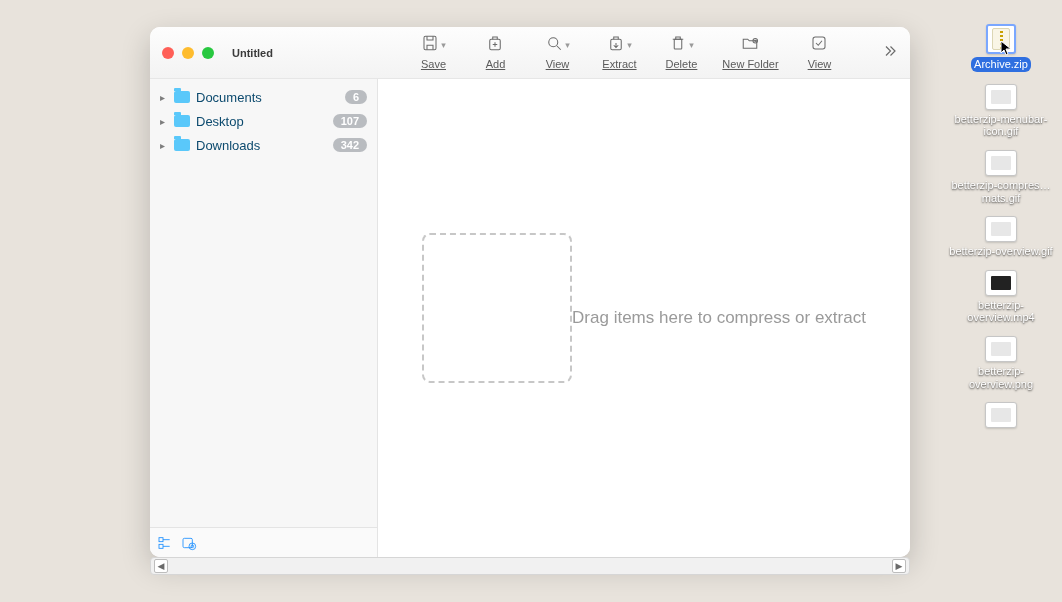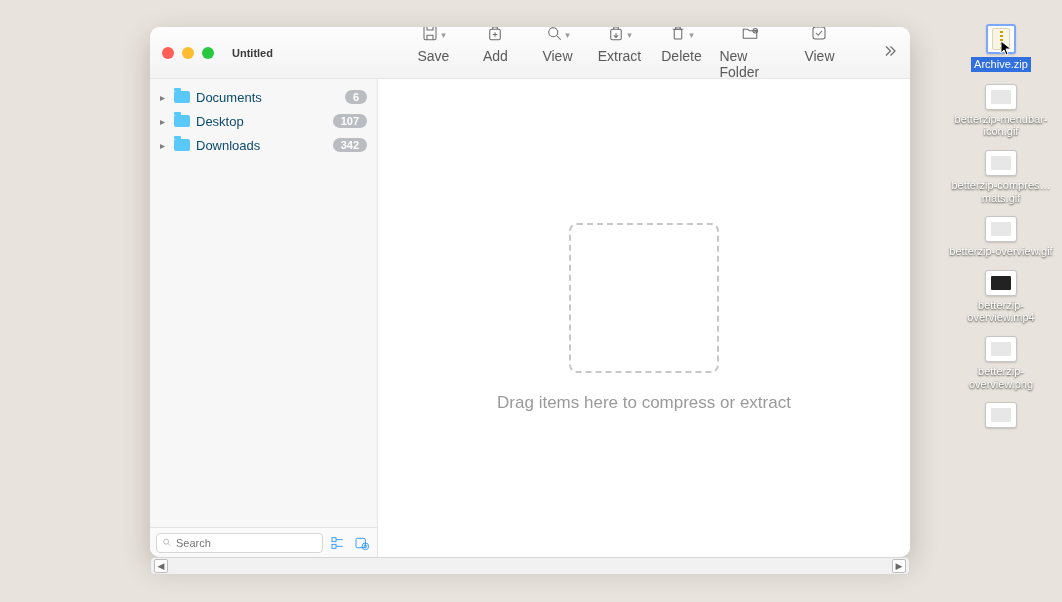--- a/index.html
+++ b/index.html
@@ -13,21 +13,21 @@
   .traffic { display: flex; gap: 8px; margin-right: 18px; }
   .traffic .dot { width: 12px; height: 12px; border-radius: 50%; }
   .dot.close { background: #ff5f57; }
   .dot.min { background: #febc2e; }
   .dot.max { background: #28c840; }
   .title { font-size: 11px; font-weight: 700; color: #3a3a3a; margin-right: auto; }
 
   .toolbar { display: flex; align-items: flex-start; gap: 14px; margin-left: 100px; }
   .tool { display: flex; flex-direction: column; align-items: center; width: 48px; cursor: pointer; color: #6b6b6b; }
   .tool .ico { height: 20px; display: flex; align-items: center; justify-content: center; margin-bottom: 3px; }
-  .tool .lbl { font-size: 14px; color: #5a5a5a; }
+  .tool .lbl { font-size: 11px; color: #5a5a5a; text-decoration: underline; }
   .tool svg { width: 18px; height: 18px; stroke: #6b6b6b; stroke-width: 1.4; fill: none; }
   .chev { margin-left: 2px; font-size: 9px; color: #9a9a9a; }
   .overflow { margin-left: auto; color: #6b6b6b; cursor: pointer; }
   .overflow svg { width: 18px; height: 18px; stroke: #6b6b6b; stroke-width: 1.6; fill: none; }
 
   
   .body { flex: 1; display: flex; min-height: 0; }
   .sidebar { width: 228px; background: #f7f7f7; border-right: 1px solid #e4e4e4; display: flex; flex-direction: column; }
   .sidebar-list { flex: 1; padding: 6px 4px; }
   .srow { display: flex; align-items: center; height: 24px; padding: 0 6px; cursor: pointer; border-radius: 4px; }
@@ -38,38 +38,38 @@
   .srow .badge { background: #b9bcc0; color: #fff; font-size: 11px; font-weight: 600; padding: 1px 8px; border-radius: 9px; }
 
   .sidebar-footer { height: 30px; border-top: 1px solid #e4e4e4; display: flex; align-items: center; padding: 0 6px; gap: 6px; background:#fafafa; }
   .search { flex: 1; display: flex; align-items: center; background: #fff; border: 1px solid #d6d6d6; border-radius: 4px; height: 20px; padding: 0 5px; }
   .search svg { width: 11px; height: 11px; stroke: #9a9a9a; stroke-width: 1.6; fill:none; margin-right: 4px; }
   .search input { border: none; outline: none; font-size: 11px; width: 100%; color:#666; background: transparent; }
   .sbtn { width: 18px; height: 18px; display:flex; align-items:center; justify-content:center; }
   .sbtn svg { width:16px; height:16px; stroke:#1e90ff; stroke-width:1.3; fill:none; }
 
   
-  .main { flex: 1; background: #fff; display: flex; flex-direction: column; align-items: center; justify-content: center; }
+  .main { flex: 1; background: #fff; display: flex; flex-direction: row; align-items: center; justify-content: center; }
   .dropzone { width: 150px; height: 150px; border: 2px dashed #c7c7c7; border-radius: 8px; margin-bottom: 20px; }
   .droptext { font-size: 17px; color: #9a9a9a; }
 
   
   .scrollbar { position:absolute; left:150px; right: calc(1062px - 150px - 760px); top: 557px; height:18px; background:#f1f1f1; border:1px solid #d6d6d6; border-radius:4px; display:flex; align-items:center; justify-content:space-between; padding:0 3px; }
   .scrollbtn { width:14px; height:14px; border:1px solid #bdbdbd; border-radius:2px; display:flex; align-items:center; justify-content:center; font-size:9px; color:#6a6a6a; background:#fff; cursor:pointer; }
 
   
   .desktop { position:absolute; right:6px; top:24px; width:110px; display:flex; flex-direction:column; gap:12px; align-items:center; }
   .dicon { display:flex; flex-direction:column; align-items:center; width:110px; cursor:pointer; }
   .thumb { width:32px; height:26px; background:#fff; border:1px solid #c6c6c6; border-radius:3px; box-shadow:0 1px 2px rgba(0,0,0,.15); display:flex; align-items:center; justify-content:center; }
   .thumb.sel { border:2px solid #7aa7ff; }
   .thumb .inner { width:20px; height:14px; background:#e7e7e7; border-radius:1px; }
   .thumb.purple .inner { background:#a47de2; width:16px; height:16px; border-radius:3px; }
   .thumb.dark .inner { background:#222; }
   .dlbl { margin-top:3px; font-size:11px; color:#fff; text-align:center; line-height:1.15; text-shadow:0 1px 2px rgba(0,0,0,.8); padding:0 2px; word-break:break-word; }
-  .dlbl.sel { background:#2f6fe0; border-radius:0; padding:1px 3px; text-shadow:none; }
+  .dlbl.sel { background:#2f6fe0; border-radius:6px; padding:1px 3px; text-shadow:none; }
   .dicon.z .thumb { width:30px; height:30px; }
   .dicon.z .thumb .zip { width:18px; height:22px; background:#f9f5e6; border:1px solid #dcd6b4; border-radius:2px; position:relative; }
   .dicon.z .thumb .zip::after { content:""; position:absolute; left:7px; top:2px; width:3px; height:18px; background:repeating-linear-gradient(#c8a000 0 2px, transparent 2px 4px); }
 
   
   .cursor { position:absolute; left:1000px; top:40px; }
   .cursor svg { width:16px; height:16px; }
 </style>
 </head>
 <body>
@@ -182,27 +182,20 @@
           <span class="badge">107</span>
         </div>
         <div class="srow">
           <span class="disclosure">▸</span>
           <span class="folder"></span>
           <span class="name">Downloads</span>
           <span class="badge">342</span>
         </div>
       </div>
       <div class="sidebar-footer">
-        <div class="search">
-          <svg viewBox="0 0 24 24">
-              <circle cx="10" cy="10" r="6"></circle>
-              <path d="M15 15l5 5"></path>
-            </svg>
-          <input type="text" placeholder="Search" style="">
-        </div>
         <div class="sbtn">
             <svg viewBox="0 0 24 24">
               <rect x="3" y="4" width="6" height="6"></rect>
               <rect x="3" y="14" width="6" height="6"></rect>
               <path d="M9 7h10M9 17h10"></path>
             </svg>
           </div>
         <div class="sbtn">
             <svg viewBox="0 0 24 24">
               <rect x="3" y="5" width="14" height="14" rx="2"></rect>

